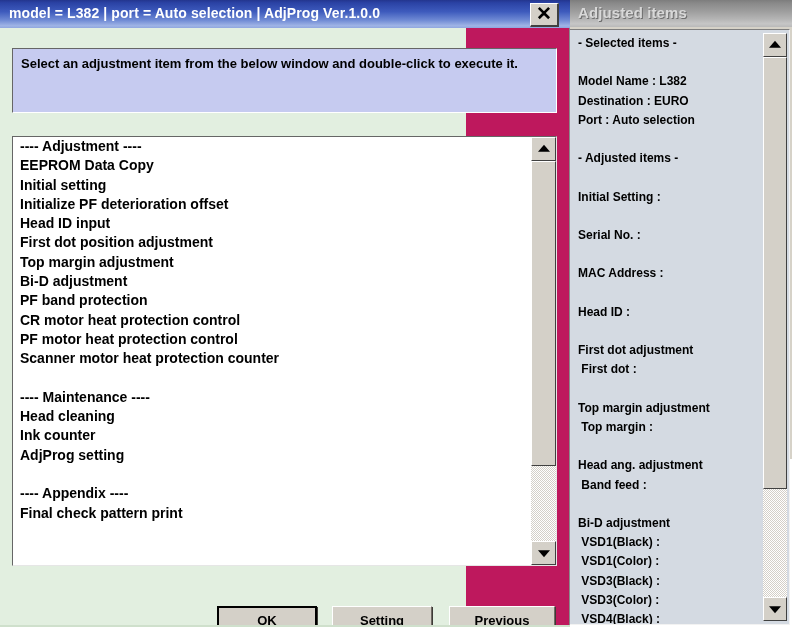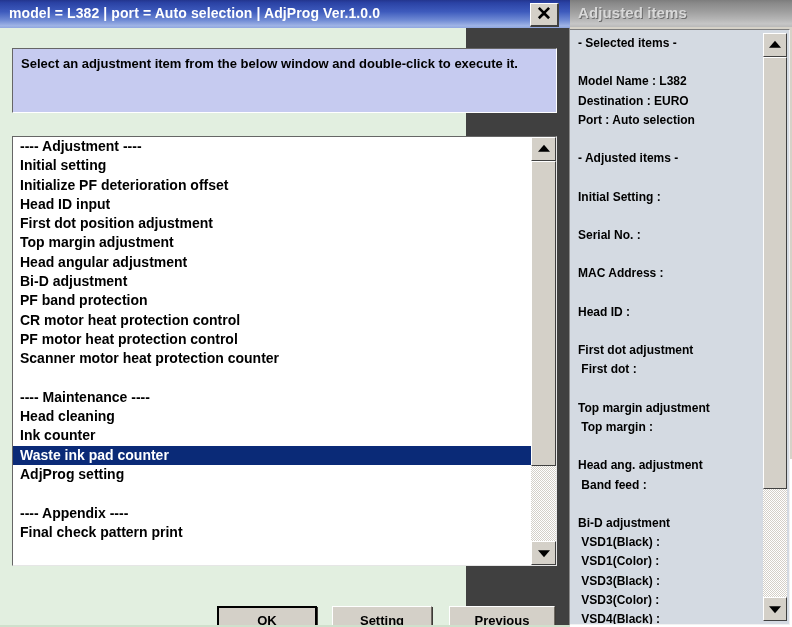--- a/index.html
+++ b/index.html
@@ -144,21 +144,21 @@
     box-sizing: border-box;
   }
 
   
   .fg-window {
     position: absolute;
     left: 0px;
     top: 0px;
     width: 570px;
     height: 627px;
-    background: #404040;
+    background: #be185d;
     box-sizing: border-box;
     border-right: 1px solid #8a8a8a;
   }
   .fg-titlebar {
     position: absolute;
     left: 0; top: 0;
     width: 570px;
     height: 28px;
     background: linear-gradient(to bottom, #23358e 0%, #2a42a4 10%, #3e5bbd 42%, #6f8ad4 72%, #9fb4e6 92%, #8fa6df 100%);
   }
@@ -343,36 +343,35 @@
 
     <div class="fg-client">
 
       <div class="msg-box">
         <div class="msg-text">Select an adjustment item from the below window and double-click to execute it.</div>
       </div>
 
       <div class="list-box">
         <div class="list-inner" id="list-inner">
             <div class="list-item">---- Adjustment ----</div>
+            <div class="list-item">EEPROM Data Copy</div>
             <div class="list-item">Initial setting</div>
             <div class="list-item">Initialize PF deterioration offset</div>
             <div class="list-item">Head ID input</div>
             <div class="list-item">First dot position adjustment</div>
             <div class="list-item">Top margin adjustment</div>
-            <div class="list-item">Head angular adjustment</div>
             <div class="list-item">Bi-D adjustment</div>
             <div class="list-item">PF band protection</div>
             <div class="list-item">CR motor heat protection control</div>
             <div class="list-item">PF motor heat protection control</div>
             <div class="list-item">Scanner motor heat protection counter</div>
             <div class="list-item blank">&nbsp;</div>
             <div class="list-item">---- Maintenance ----</div>
             <div class="list-item">Head cleaning</div>
             <div class="list-item">Ink counter</div>
-            <div class="list-item selected">Waste ink pad counter</div>
             <div class="list-item">AdjProg setting</div>
             <div class="list-item blank">&nbsp;</div>
             <div class="list-item">---- Appendix ----</div>
             <div class="list-item">Final check pattern print</div>
           </div>
 
         <div class="list-scroll">
           <div class="sb-btn sb-up" style="top:0;"></div>
           <div class="sb-track" style="top:24px; height:380px;">
             <div class="sb-thumb" style="top:0px; height:305px;"></div>

